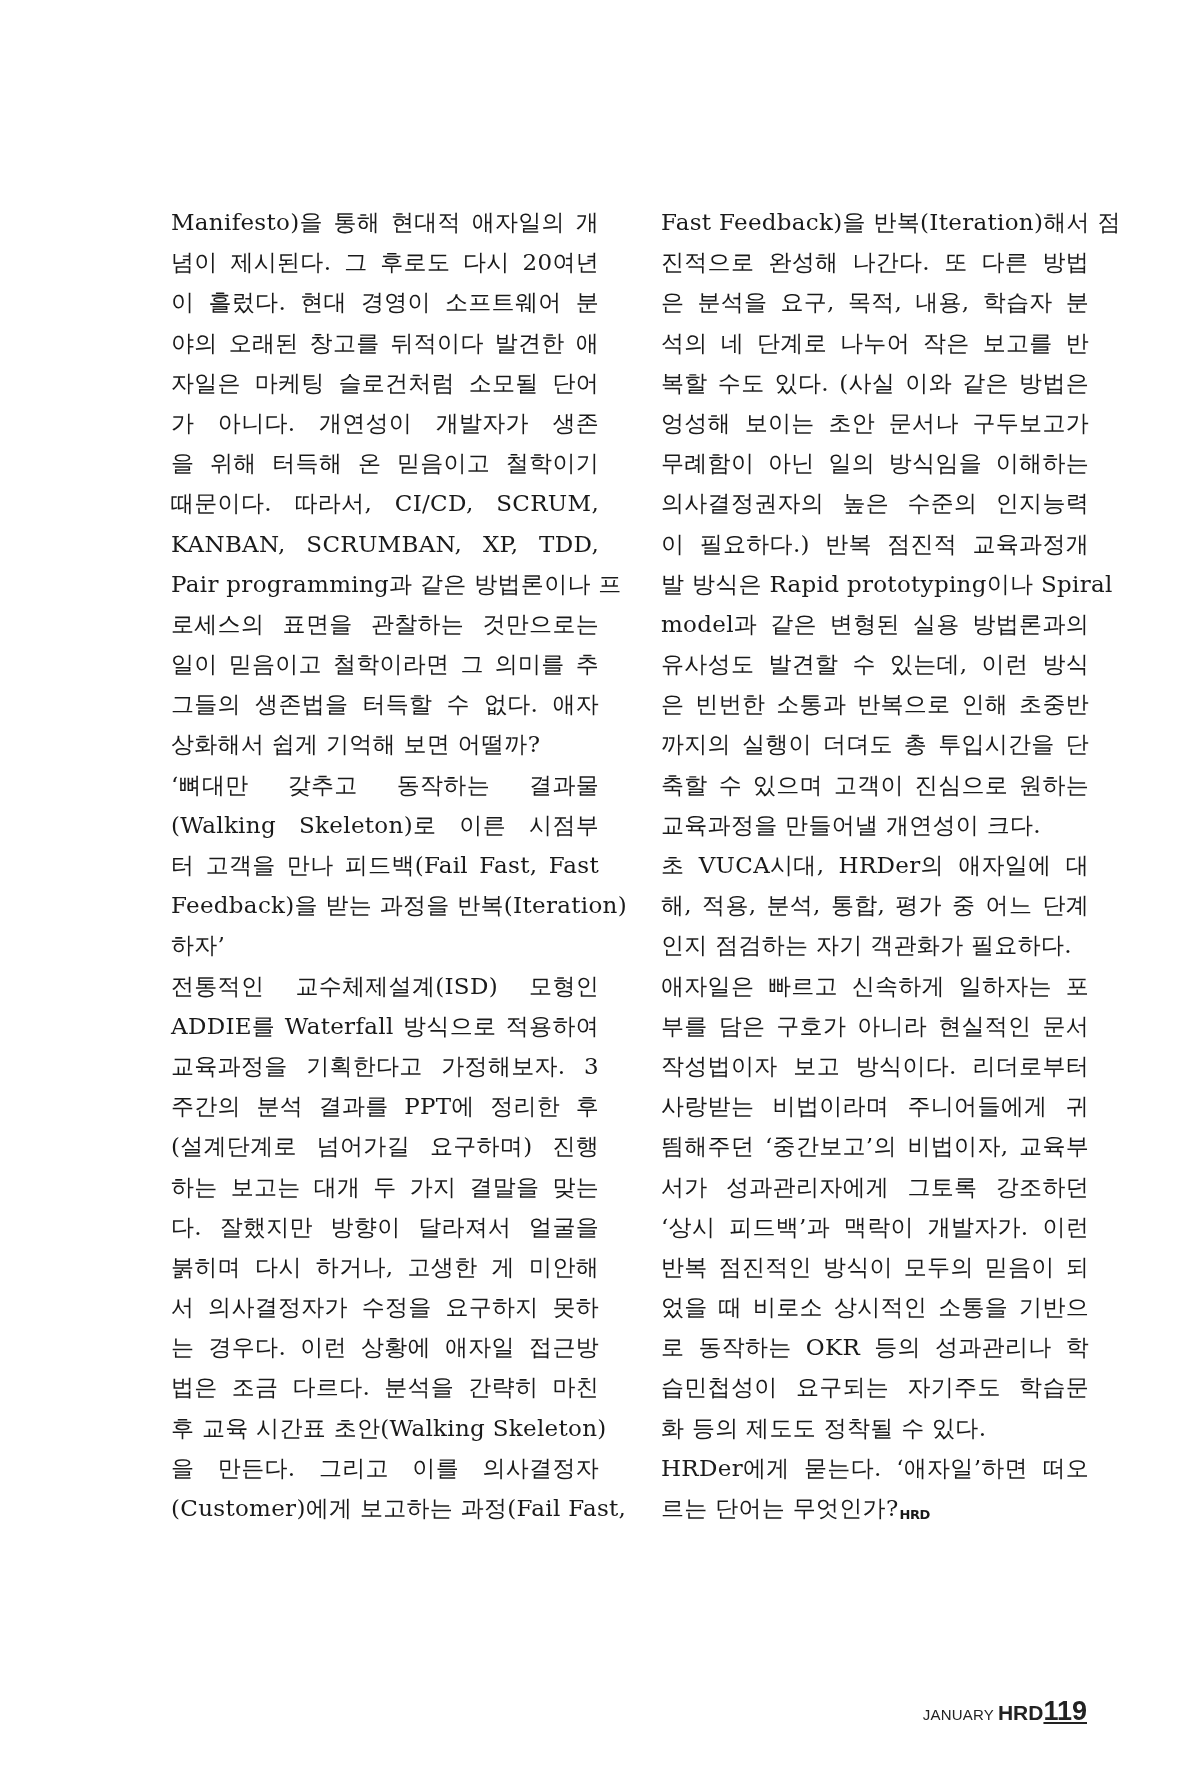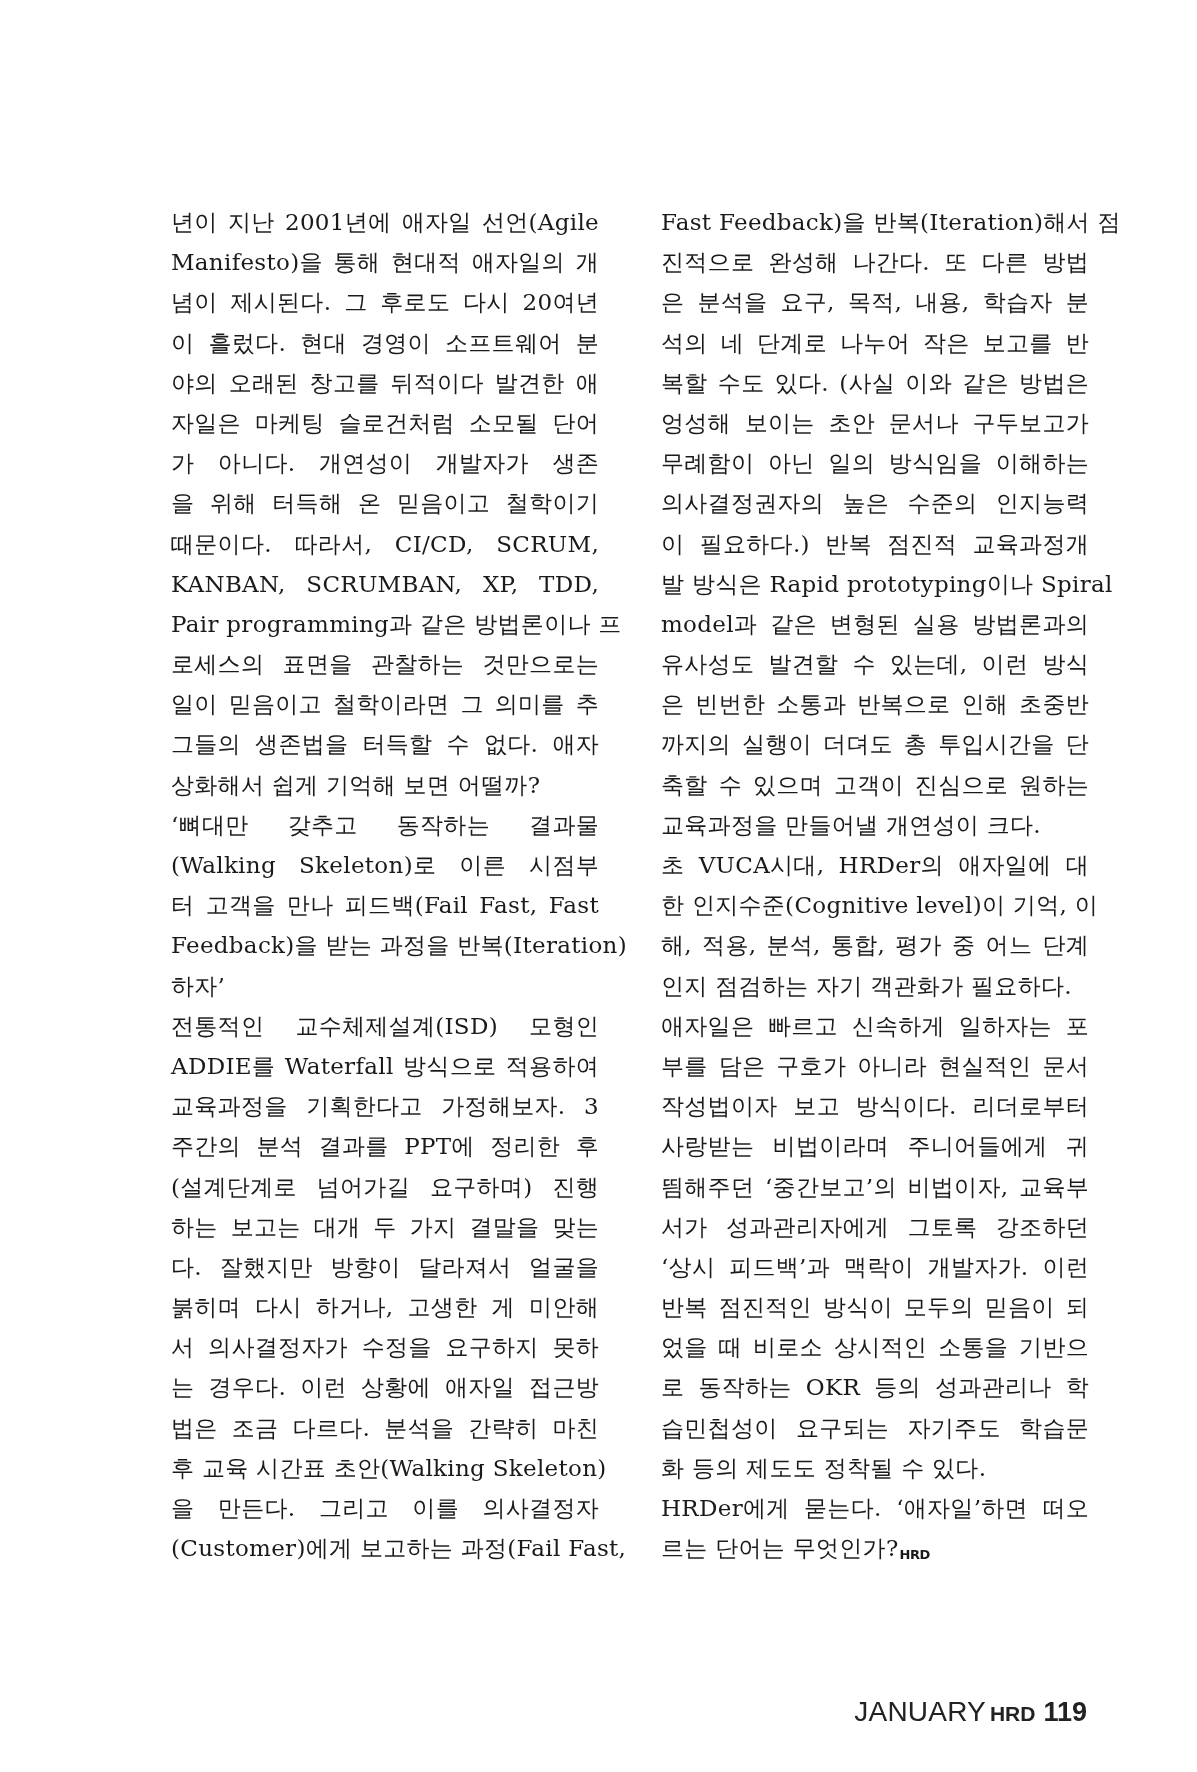--- a/index.html
+++ b/index.html
@@ -45,39 +45,39 @@
     }
     .footer {
       position: absolute;
       top: 1696px;
       right: 110px;
       font-family: "Liberation Sans", "DejaVu Sans", sans-serif;
       color: #222222;
       white-space: nowrap;
     }
     .footer .month {
-      font-size: 28px;
+      font-size: 15px;
       letter-spacing: 0.2px;
     }
     .footer .mag {
       font-size: 21px;
       font-weight: bold;
       margin-left: 4px;
     }
     .footer .page {
       font-size: 27px;
       font-weight: bold;
-      margin-left: 8px;
+      margin-left: 0;
+      text-decoration: underline;
     }
   </style>
 </head>
 <body>
 
 <div class="column col-left" id="col-left">
-    <span class="line"><span>년이 지난 2001년에 애자일 선언(Agile</span></span>
     <span class="line"><span>Manifesto)을 통해 현대적 애자일의 개</span></span>
     <span class="line"><span>념이 제시된다. 그 후로도 다시 20여년</span></span>
     <span class="line"><span>이 흘렀다. 현대 경영이 소프트웨어 분</span></span>
     <span class="line"><span>야의 오래된 창고를 뒤적이다 발견한 애</span></span>
     <span class="line"><span>자일은 마케팅 슬로건처럼 소모될 단어</span></span>
     <span class="line"><span>가 아니다. 개연성이 개발자가 생존</span></span>
     <span class="line"><span>을 위해 터득해 온 믿음이고 철학이기</span></span>
     <span class="line"><span>때문이다. 따라서, CI/CD, SCRUM,</span></span>
     <span class="line"><span>KANBAN, SCRUMBAN, XP, TDD,</span></span>
     <span class="line"><span>Pair programming과 같은 방법론이나 프</span></span>
@@ -116,21 +116,20 @@
     <span class="line"><span>의사결정권자의 높은 수준의 인지능력</span></span>
     <span class="line"><span>이 필요하다.) 반복 점진적 교육과정개</span></span>
     <span class="line"><span>발 방식은 Rapid prototyping이나 Spiral</span></span>
     <span class="line"><span>model과 같은 변형된 실용 방법론과의</span></span>
     <span class="line"><span>유사성도 발견할 수 있는데, 이런 방식</span></span>
     <span class="line"><span>은 빈번한 소통과 반복으로 인해 초중반</span></span>
     <span class="line"><span>까지의 실행이 더뎌도 총 투입시간을 단</span></span>
     <span class="line"><span>축할 수 있으며 고객이 진심으로 원하는</span></span>
     <span class="line last"><span>교육과정을 만들어낼 개연성이 크다.</span></span>
     <span class="line"><span>초 VUCA시대, HRDer의 애자일에 대</span></span>
-    <span class="line"><span>한 인지수준(Cognitive level)이 기억, 이</span></span>
     <span class="line"><span>해, 적용, 분석, 통합, 평가 중 어느 단계</span></span>
     <span class="line last"><span>인지 점검하는 자기 객관화가 필요하다.</span></span>
     <span class="line"><span>애자일은 빠르고 신속하게 일하자는 포</span></span>
     <span class="line"><span>부를 담은 구호가 아니라 현실적인 문서</span></span>
     <span class="line"><span>작성법이자 보고 방식이다. 리더로부터</span></span>
     <span class="line"><span>사랑받는 비법이라며 주니어들에게 귀</span></span>
     <span class="line"><span>띔해주던 ‘중간보고’의 비법이자, 교육부</span></span>
     <span class="line"><span>서가 성과관리자에게 그토록 강조하던</span></span>
     <span class="line"><span>‘상시 피드백’과 맥락이 개발자가. 이런</span></span>
     <span class="line"><span>반복 점진적인 방식이 모두의 믿음이 되</span></span>

